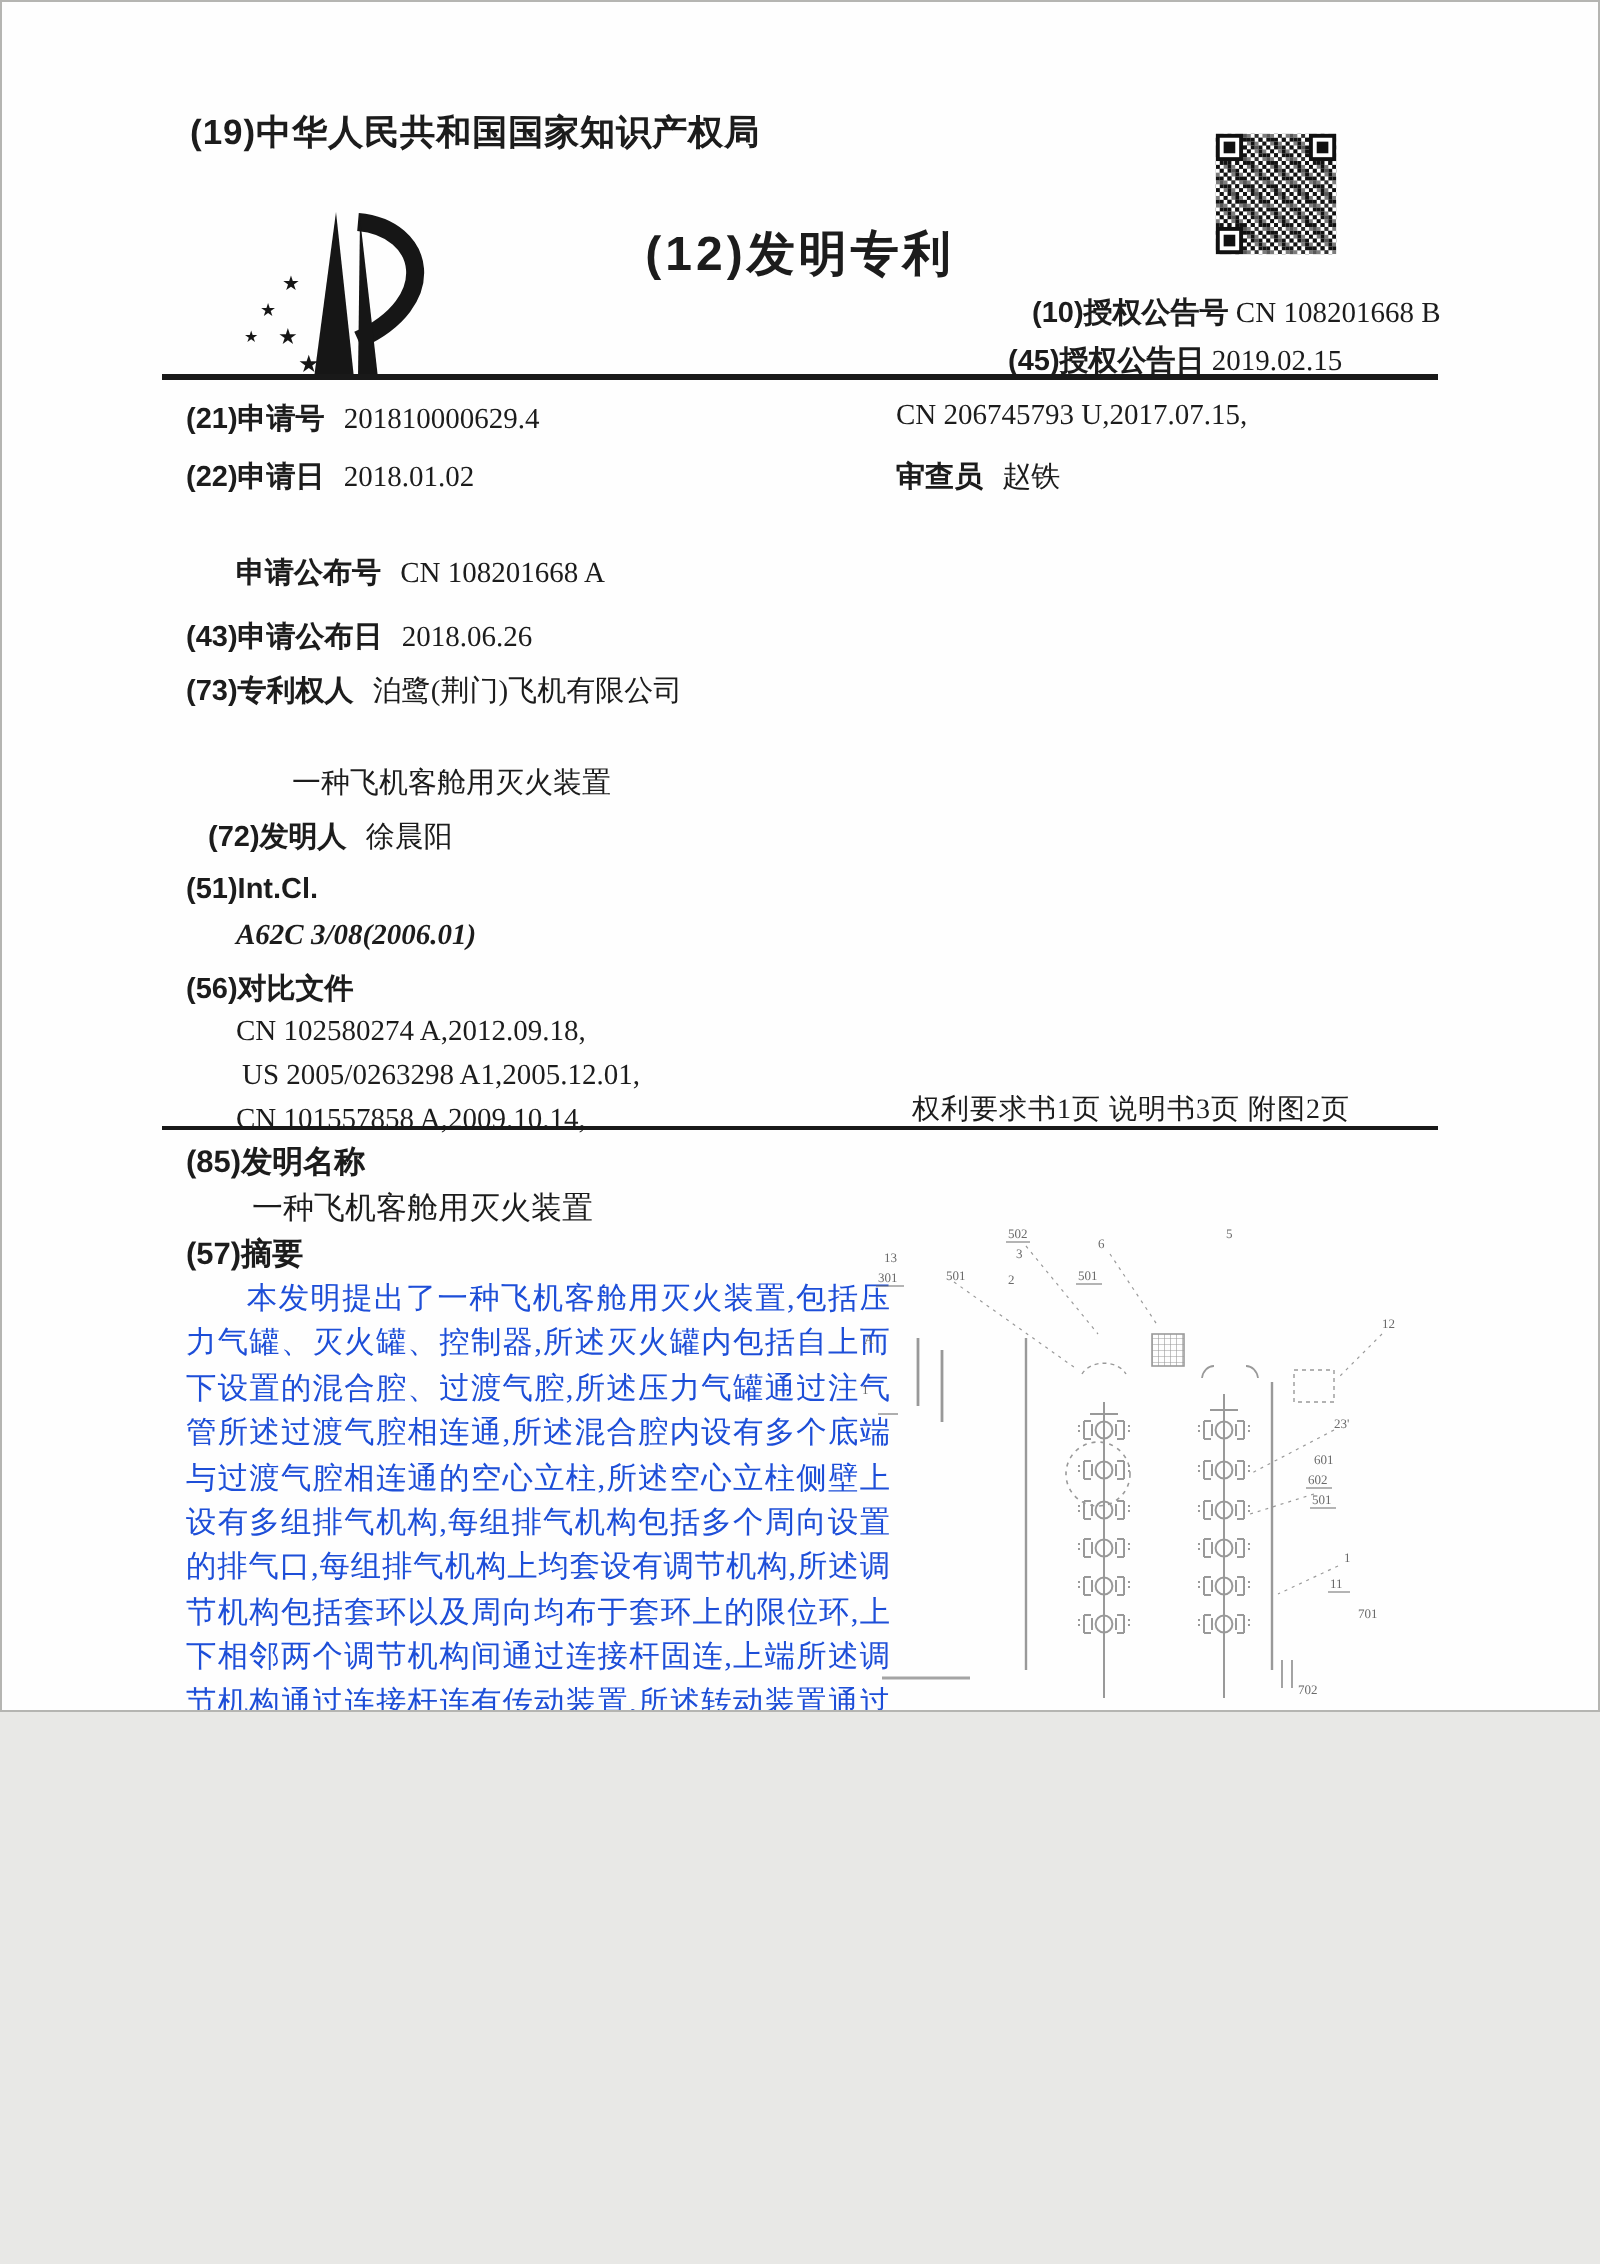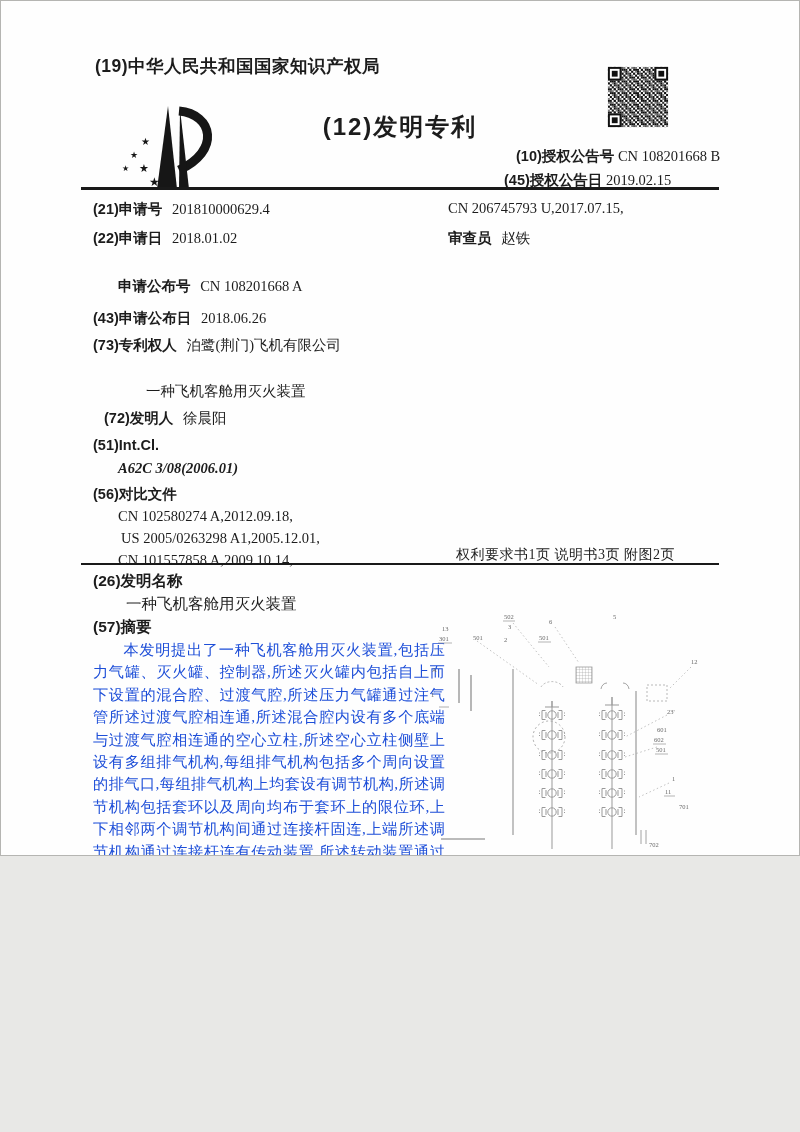--- a/index.html
+++ b/index.html
@@ -128,21 +128,21 @@
 
   <div class="abs fieldrow serifval" style="left:447px; top:199px;">CN 206745793 U,2017.07.15,</div>
   <div class="abs fieldrow" style="left:447px; top:228px;">
     <span class="cnlabel">审查员</span>
     <span class="serifval">赵铁</span>
   </div>
   <div class="abs pages-line serifval" style="left:455px; top:545px;">权利要求书1页  说明书3页  附图2页</div>
 
   <div class="rule" style="top:562px; height:1.5px;"></div>
 
-  <div class="abs title-row cnlabel" style="left:92px; top:570px;">(26)发明名称</div>
+  <div class="abs title-row cnlabel" style="left:92px; top:570px;">(85)发明名称</div>
   <div class="abs title-row serifval" style="left:125px; top:593px; font-size:15.5px;">一种飞机客舱用灭火装置</div>
   <div class="abs title-row cnlabel" style="left:92px; top:616px;">(57)摘要</div>
   <div class="abstract">
     <p>本发明提出了一种飞机客舱用灭火装置,包括压力气罐、灭火罐、控制器,所述灭火罐内包括自上而下设置的混合腔、过渡气腔,所述压力气罐通过注气管所述过渡气腔相连通,所述混合腔内设有多个底端与过渡气腔相连通的空心立柱,所述空心立柱侧壁上设有多组排气机构,每组排气机构包括多个周向设置的排气口,每组排气机构上均套设有调节机构,所述调节机构包括套环以及周向均布于套环上的限位环,上下相邻两个调节机构间通过连接杆固连,上端所述调节机构通过连接杆连有传动装置,所述转动装置通过转动电机、皮带带动转动,本发明装置可实现灭火剂与氮气的充分快速混合,共混可调控性强,大大提高了灭火反应速度。</p>
   </div>
 
   <svg class="abs" style="left:428px; top:596px;" width="310" height="268" viewBox="0 0 310 268" aria-hidden="true">
     <defs>
       <g id="spool" stroke="#8f8f8f" stroke-width="1" fill="none">
         <circle cx="0" cy="0" r="4.2"></circle>

